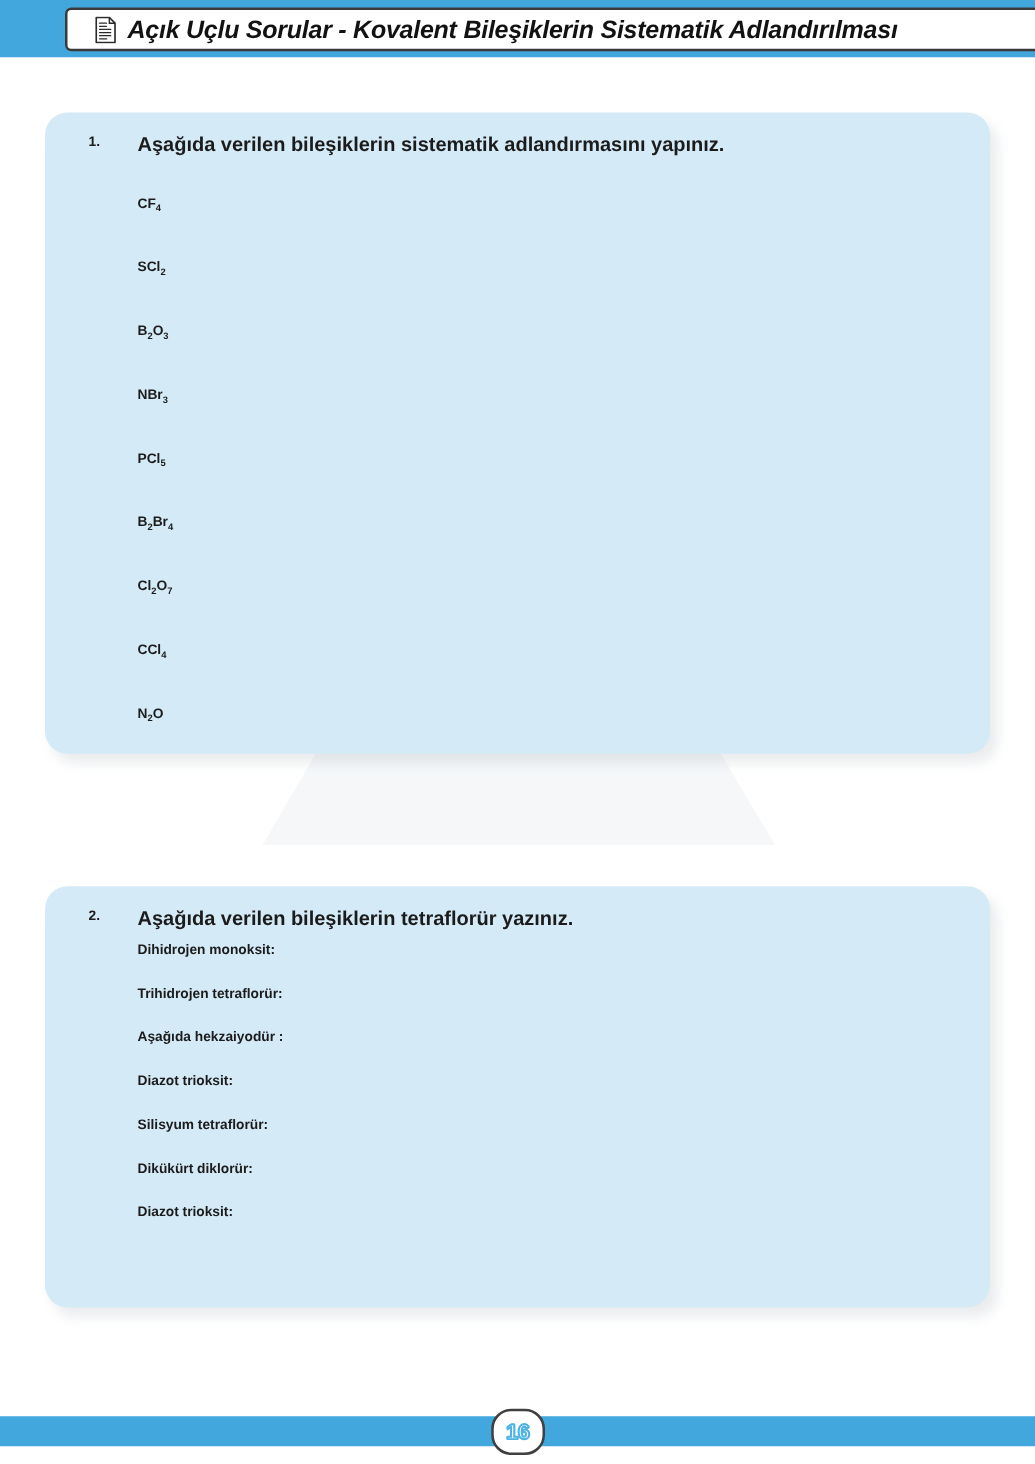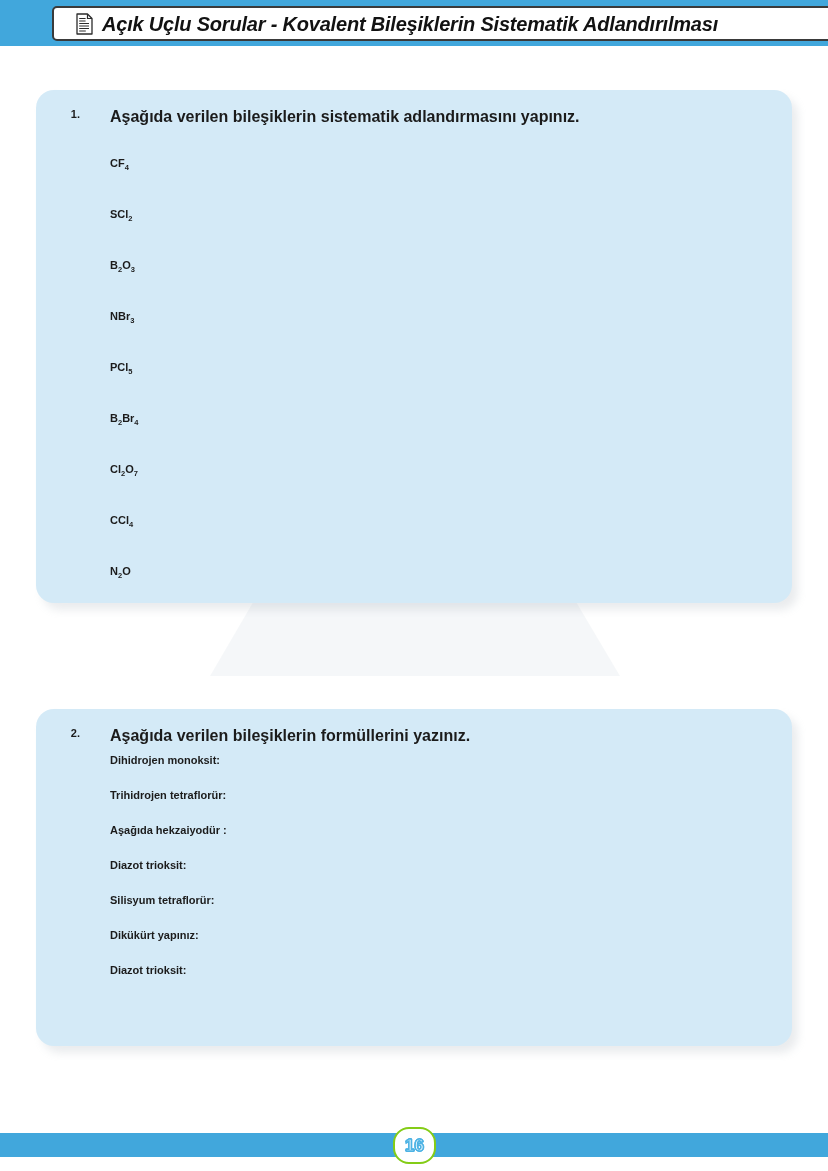--- a/index.html
+++ b/index.html
@@ -151,21 +151,21 @@
     background: #41a7dc;
   }
 
   .page-badge {
     position: absolute;
     left: 393px;
     top: 1127px;
     width: 43px;
     height: 37px;
     background: #ffffff;
-    border: 2px solid #84cc16;
+    border: 2px solid #404040;
     border-radius: 16px;
     display: flex;
     align-items: center;
     justify-content: center;
   }
 
   .page-num {
     font-size: 17px;
     font-weight: bold;
     color: #ffffff;
@@ -231,29 +231,29 @@
       </div>
       <div class="item">
         <span>N</span><sub>2</sub><span>O</span>
       </div>
     </div>
   </div>
 
   <div class="card" id="card-2">
     <div class="q-head">
       <span class="q-num">2.</span>
-      <span class="q-text">Aşağıda verilen bileşiklerin formüllerini yazınız.</span>
+      <span class="q-text">Aşağıda verilen bileşiklerin tetraflorür yazınız.</span>
     </div>
     <div class="q-list tight">
       <div class="item">Dihidrojen monoksit:</div>
       <div class="item">Trihidrojen tetraflorür:</div>
       <div class="item">Aşağıda hekzaiyodür :</div>
       <div class="item">Diazot trioksit:</div>
       <div class="item">Silisyum tetraflorür:</div>
-      <div class="item">Dikükürt yapınız:</div>
+      <div class="item">Dikükürt diklorür:</div>
       <div class="item">Diazot trioksit:</div>
     </div>
   </div>
 
 </div>
 
 <div class="footer-bar"></div>
 <div class="page-badge">
   <span class="page-num">16</span>
 </div>

